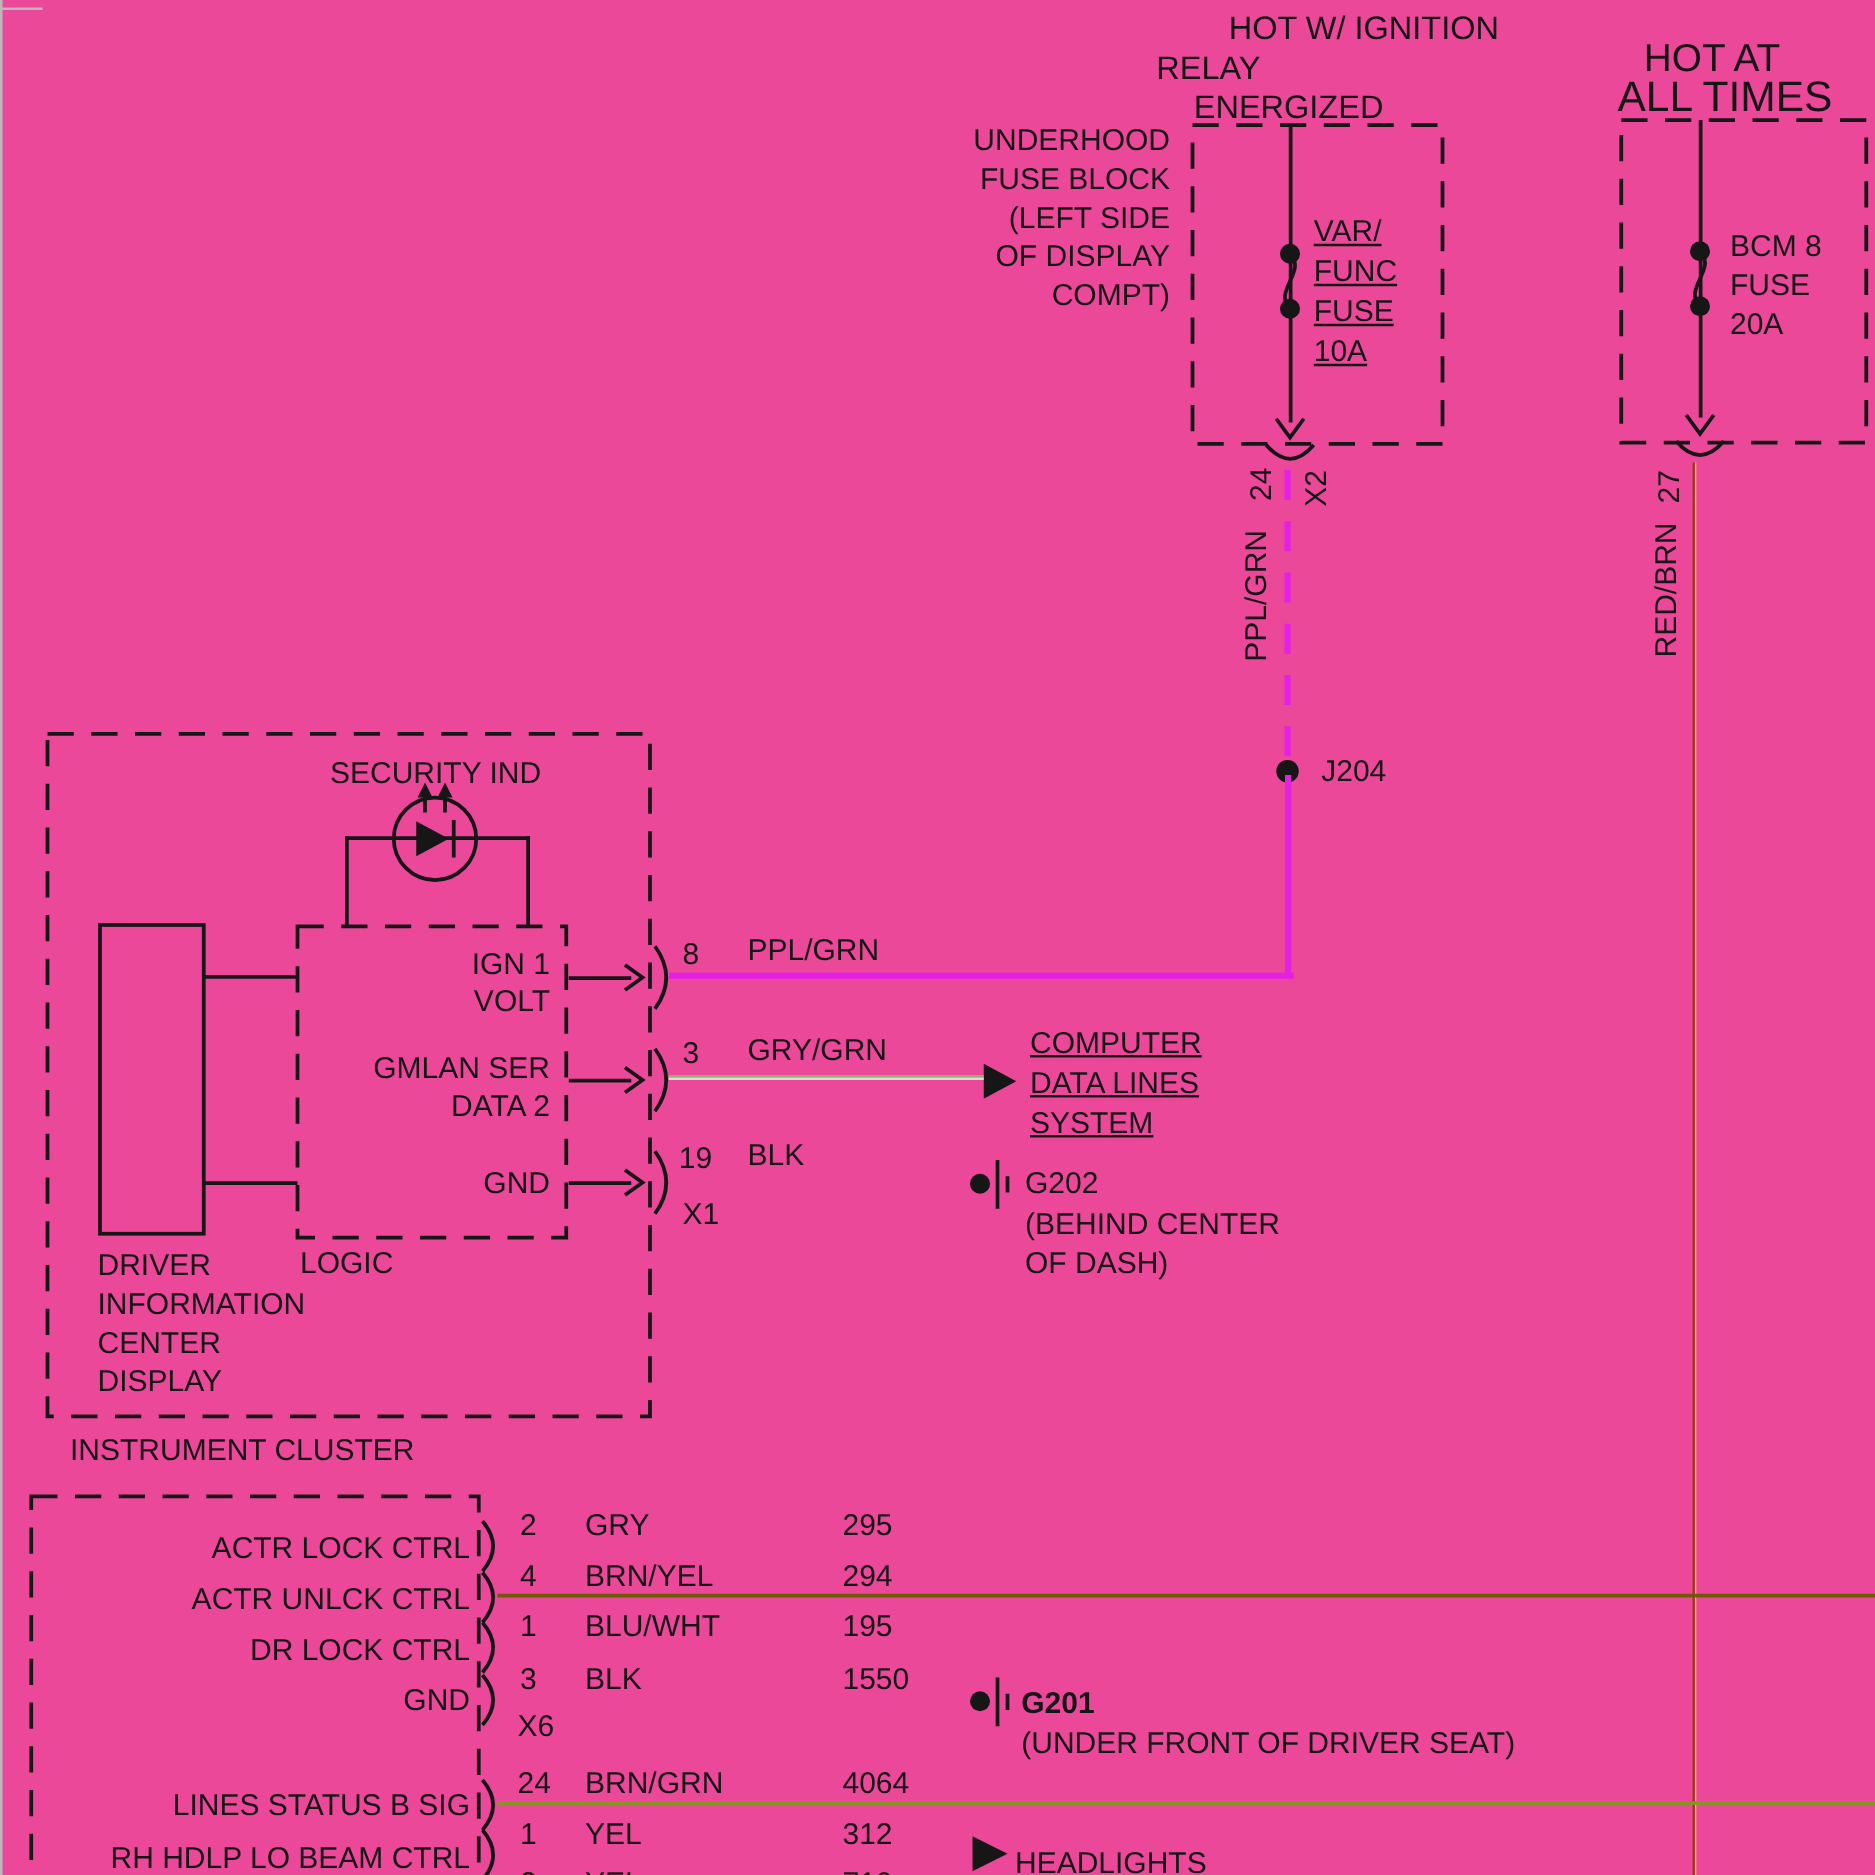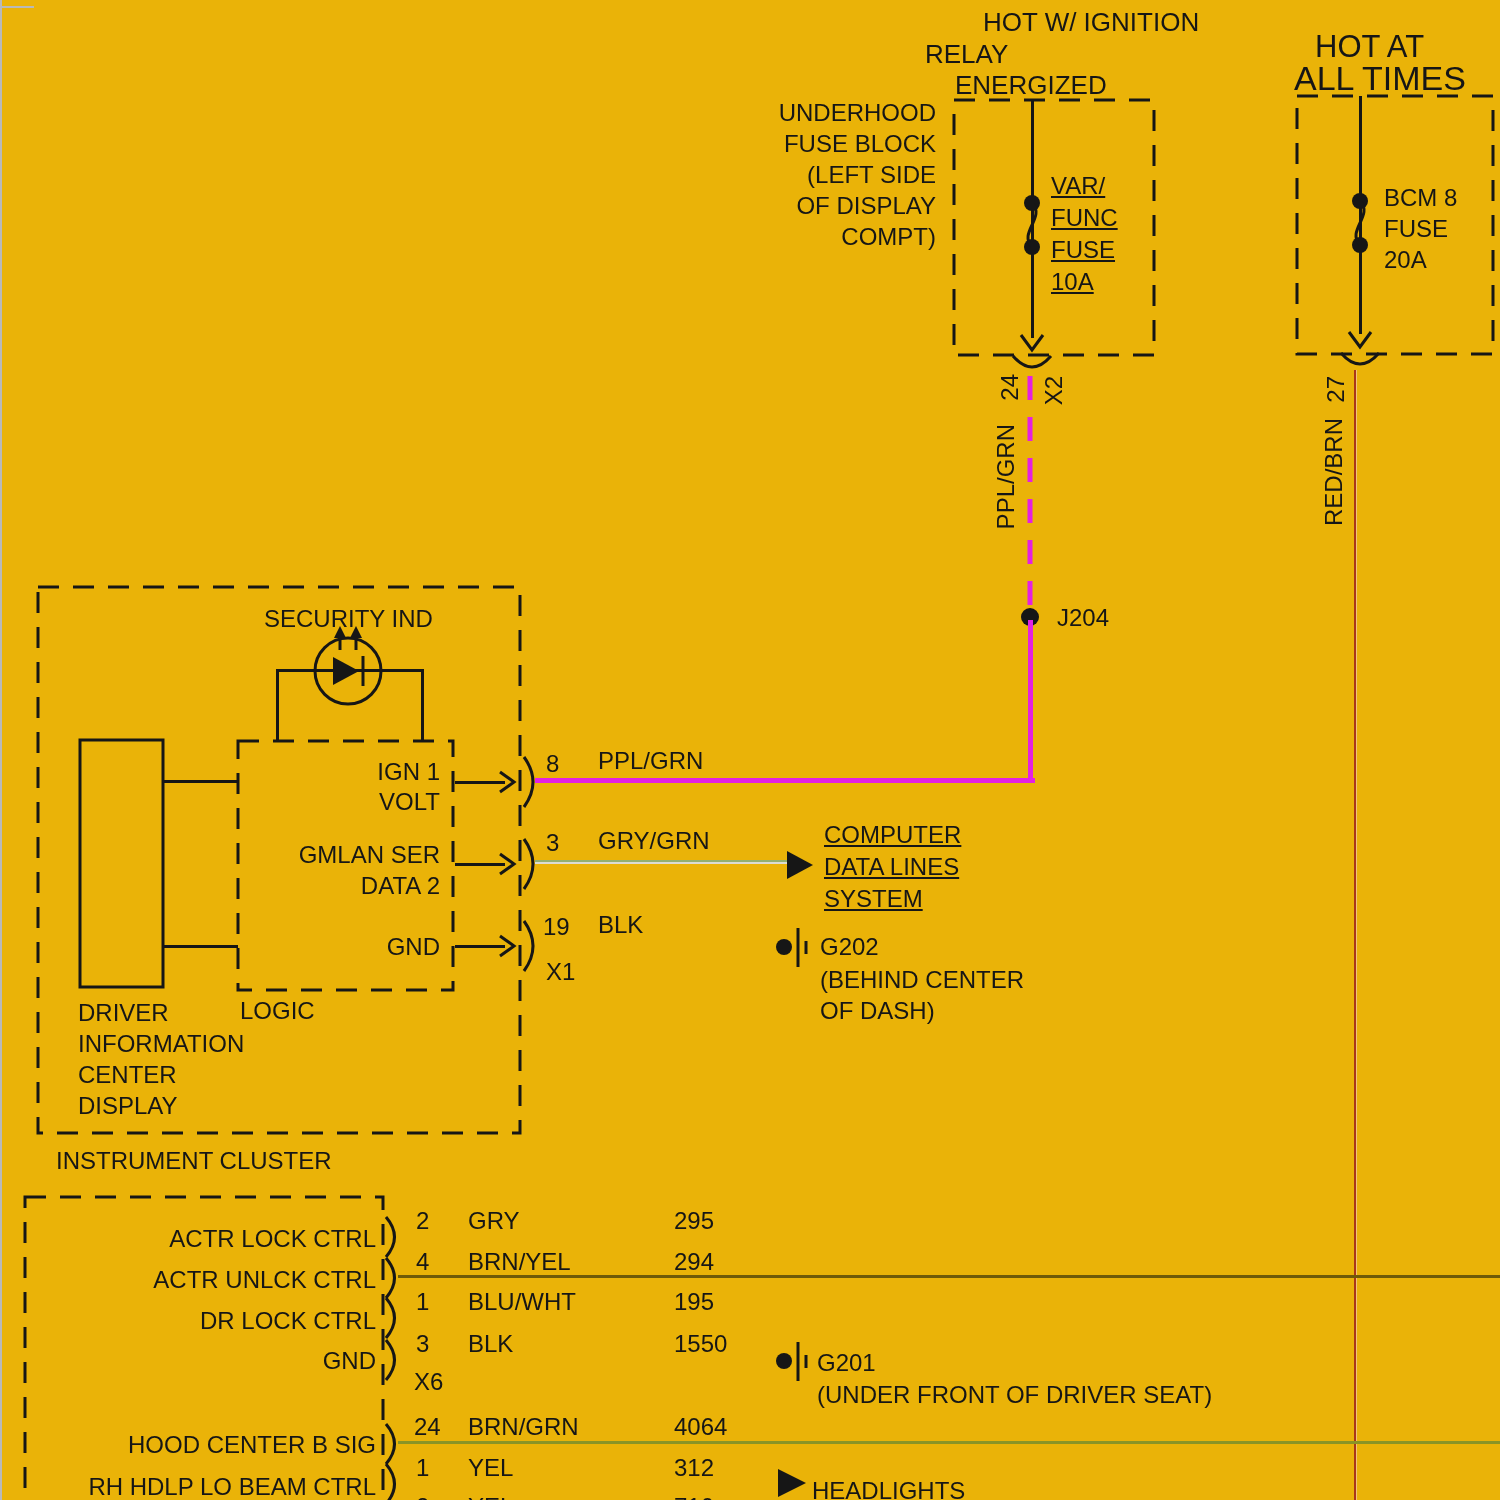--- a/index.html
+++ b/index.html
@@ -1,16 +1,16 @@
 <!DOCTYPE html>
 <html><head>
 <meta charset="utf-8">
 <style>
   html,body{margin:0;padding:0;background:#ffffff;}
-  .canvas{position:relative;width:1500px;height:1500px;background:#eab308;overflow:hidden;
+  .canvas{position:relative;width:1500px;height:1500px;background:#ec4899;overflow:hidden;
           font-family:"Liberation Sans",sans-serif;color:#161616;}
   svg.overlay{position:absolute;left:0;top:0;width:1500px;height:1500px;pointer-events:none;}
   .t{position:absolute;font-size:24px;line-height:28px;color:#161616;white-space:nowrap;}
   .blk{position:absolute;}
   .blk .row{display:block;font-size:24px;white-space:nowrap;}
   .lh31 .row{height:31px;line-height:31px;}
   .lh32 .row{height:32px;line-height:32px;text-decoration:underline;}
   .lh30 .row{height:30px;line-height:30px;}
   .r{text-align:right;}
   .v{writing-mode:vertical-rl;transform:rotate(180deg);}
@@ -219,40 +219,40 @@
     <span class="row">CENTER</span>
     <span class="row">DISPLAY</span>
   </div>
   <div class="t" style="left:240px;top:997px;">LOGIC</div>
   <div class="t" style="left:40px;top:1147px;margin-left:16px;">INSTRUMENT CLUSTER</div>
 
   <div class="t r" style="left:40px;top:1225px;width:336px;">ACTR LOCK CTRL</div>
   <div class="t r" style="left:40px;top:1266px;width:336px;">ACTR UNLCK CTRL</div>
   <div class="t r" style="left:40px;top:1307px;width:336px;">DR LOCK CTRL</div>
   <div class="t r" style="left:40px;top:1347px;width:336px;">GND</div>
-  <div class="t r" style="left:40px;top:1431px;width:336px;">HOOD CENTER B SIG</div>
+  <div class="t r" style="left:40px;top:1431px;width:336px;">LINES STATUS B SIG</div>
   <div class="t r" style="left:40px;top:1473px;width:336px;">RH HDLP LO BEAM CTRL</div>
 
   <div class="t" style="left:416px;top:1207px;">2</div>
   <div class="t" style="left:468px;top:1207px;">GRY</div>
   <div class="t" style="left:674px;top:1207px;text-align:right;">295</div>
 
   <div class="t" style="left:416px;top:1248px;">4</div>
   <div class="t" style="left:468px;top:1248px;">BRN/YEL</div>
   <div class="t" style="left:674px;top:1248px;">294</div>
 
   <div class="t" style="left:416px;top:1288px;">1</div>
   <div class="t" style="left:468px;top:1288px;">BLU/WHT</div>
   <div class="t" style="left:674px;top:1288px;">195</div>
 
   <div class="t" style="left:416px;top:1330px;">3</div>
   <div class="t" style="left:468px;top:1330px;">BLK</div>
   <div class="t" style="left:674px;top:1330px;">1550</div>
   <div class="t" style="left:414px;top:1368px;">X6</div>
-  <div class="t" style="left:817px;top:1349px;">G201</div>
+  <div class="t" style="left:817px;top:1349px;font-weight:bold;">G201</div>
   <div class="t" style="left:817px;top:1381px;">(UNDER FRONT OF DRIVER SEAT)</div>
 
   <div class="t" style="left:414px;top:1413px;">24</div>
   <div class="t" style="left:468px;top:1413px;">BRN/GRN</div>
   <div class="t" style="left:674px;top:1413px;">4064</div>
 
   <div class="t" style="left:416px;top:1454px;">1</div>
   <div class="t" style="left:468px;top:1454px;">YEL</div>
   <div class="t" style="left:674px;top:1454px;">312</div>
   <div class="t" style="left:812px;top:1477px;">HEADLIGHTS</div>

